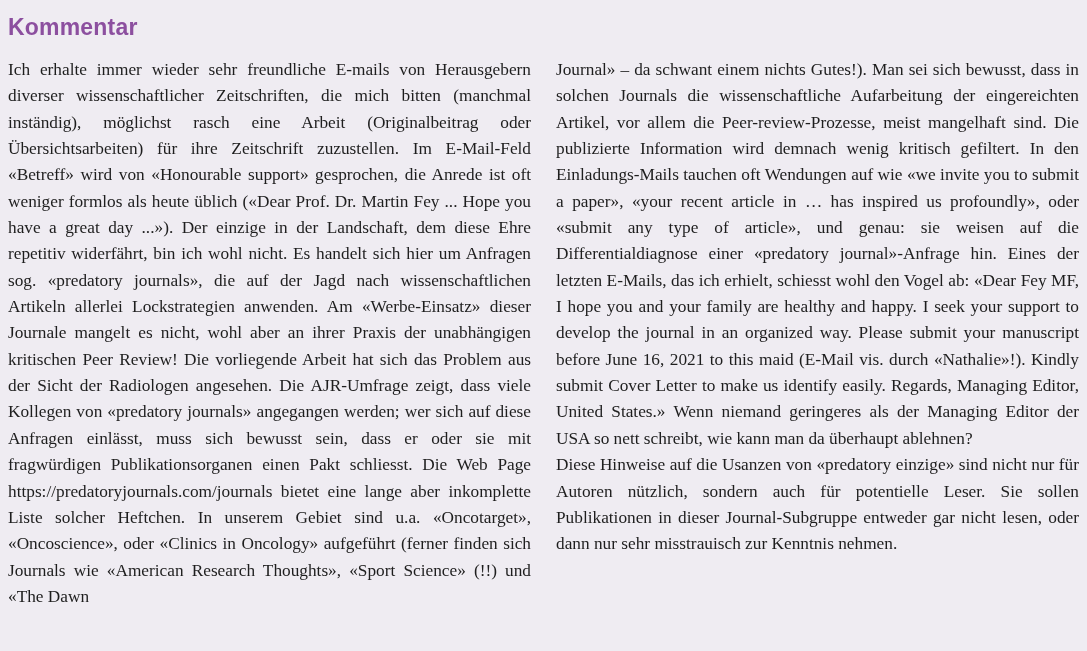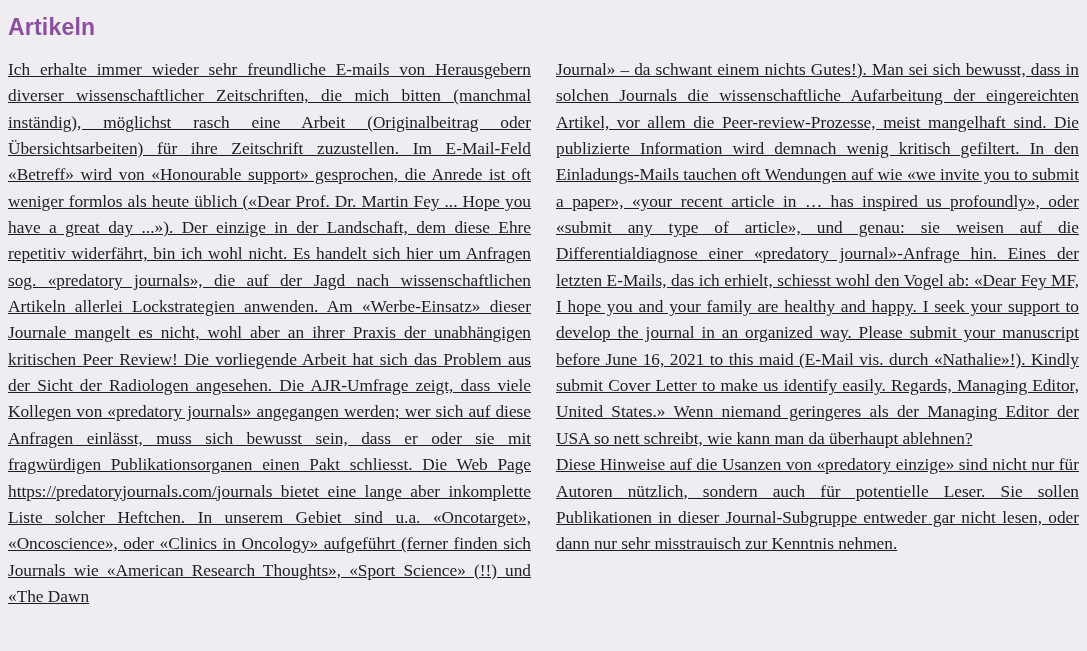--- a/index.html
+++ b/index.html
@@ -43,28 +43,27 @@
     color: var(--text, #1e1e1e);
     font-size: 17.3px;
     line-height: 26.35px;
     text-align: justify;
     hyphens: auto;
     -webkit-hyphens: auto;
   }
   .col p {
     margin: 0;
     text-align: justify;
-    text-decoration: underline;
   }
 </style>
 </head>
 <body>
 
 <div class="page">
-  <h1 class="page-title">Artikeln</h1>
+  <h1 class="page-title">Kommentar</h1>
 
   <div class="columns">
     <div class="col" lang="de">
       <p>Ich erhalte immer wieder sehr freundliche E-mails von Herausgebern diverser wissenschaftlicher Zeitschriften, die mich bitten (manchmal inständig), möglichst rasch eine Arbeit (Originalbeitrag oder Übersichtsarbeiten) für ihre Zeitschrift zuzustellen. Im E-Mail-Feld «Betreff» wird von «Honourable support» gesprochen, die Anrede ist oft weniger formlos als heute üblich («Dear Prof. Dr. Martin Fey ... Hope you have a great day ...»). Der einzige in der Landschaft, dem diese Ehre repetitiv widerfährt, bin ich wohl nicht. Es handelt sich hier um Anfragen sog. «predatory journals», die auf der Jagd nach wissenschaftlichen Artikeln allerlei Lockstrategien anwenden. Am «Werbe-Einsatz» dieser Journale mangelt es nicht, wohl aber an ihrer Praxis der unabhängigen kritischen Peer Review! Die vorliegende Arbeit hat sich das Problem aus der Sicht der Radiologen angesehen. Die AJR-Umfrage zeigt, dass viele Kollegen von «predatory journals» angegangen werden; wer sich auf diese Anfragen einlässt, muss sich bewusst sein, dass er oder sie mit fragwürdigen Publikationsorganen einen Pakt schliesst. Die Web Page https://predatoryjournals.com/journals bietet eine lange aber inkomplette Liste solcher Heftchen. In unserem Gebiet sind u.a. «Oncotarget», «Oncoscience», oder «Clinics in Oncology» aufgeführt (ferner finden sich Journals wie «American Research Thoughts», «Sport Science» (!!) und «The Dawn</p>
     </div>
     <div class="col" lang="de">
       <p>Journal» – da schwant einem nichts Gutes!). Man sei sich bewusst, dass in solchen Journals die wissenschaftliche Aufarbeitung der eingereichten Artikel, vor allem die Peer-review-Prozesse, meist mangelhaft sind. Die publizierte Information wird demnach wenig kritisch gefiltert. In den Einladungs-Mails tauchen oft Wendungen auf wie «we invite you to submit a paper», «your recent article in … has inspired us profoundly», oder «submit any type of article», und genau: sie weisen auf die Differentialdiagnose einer «predatory journal»-Anfrage hin. Eines der letzten E-Mails, das ich erhielt, schiesst wohl den Vogel ab: «Dear Fey MF, I hope you and your family are healthy and happy. I seek your support to develop the journal in an organized way. Please submit your manuscript before June 16, 2021 to this maid (E-Mail vis. durch «Nathalie»!). Kindly submit Cover Letter to make us identify easily. Regards, Managing Editor, United States.» Wenn niemand geringeres als der Managing Editor der USA so nett schreibt, wie kann man da überhaupt ablehnen?</p>
       <p>Diese Hinweise auf die Usanzen von «predatory einzige» sind nicht nur für Autoren nützlich, sondern auch für potentielle Leser. Sie sollen Publikationen in dieser Journal-Subgruppe entweder gar nicht lesen, oder dann nur sehr misstrauisch zur Kenntnis nehmen.</p>
     </div>
   </div>

